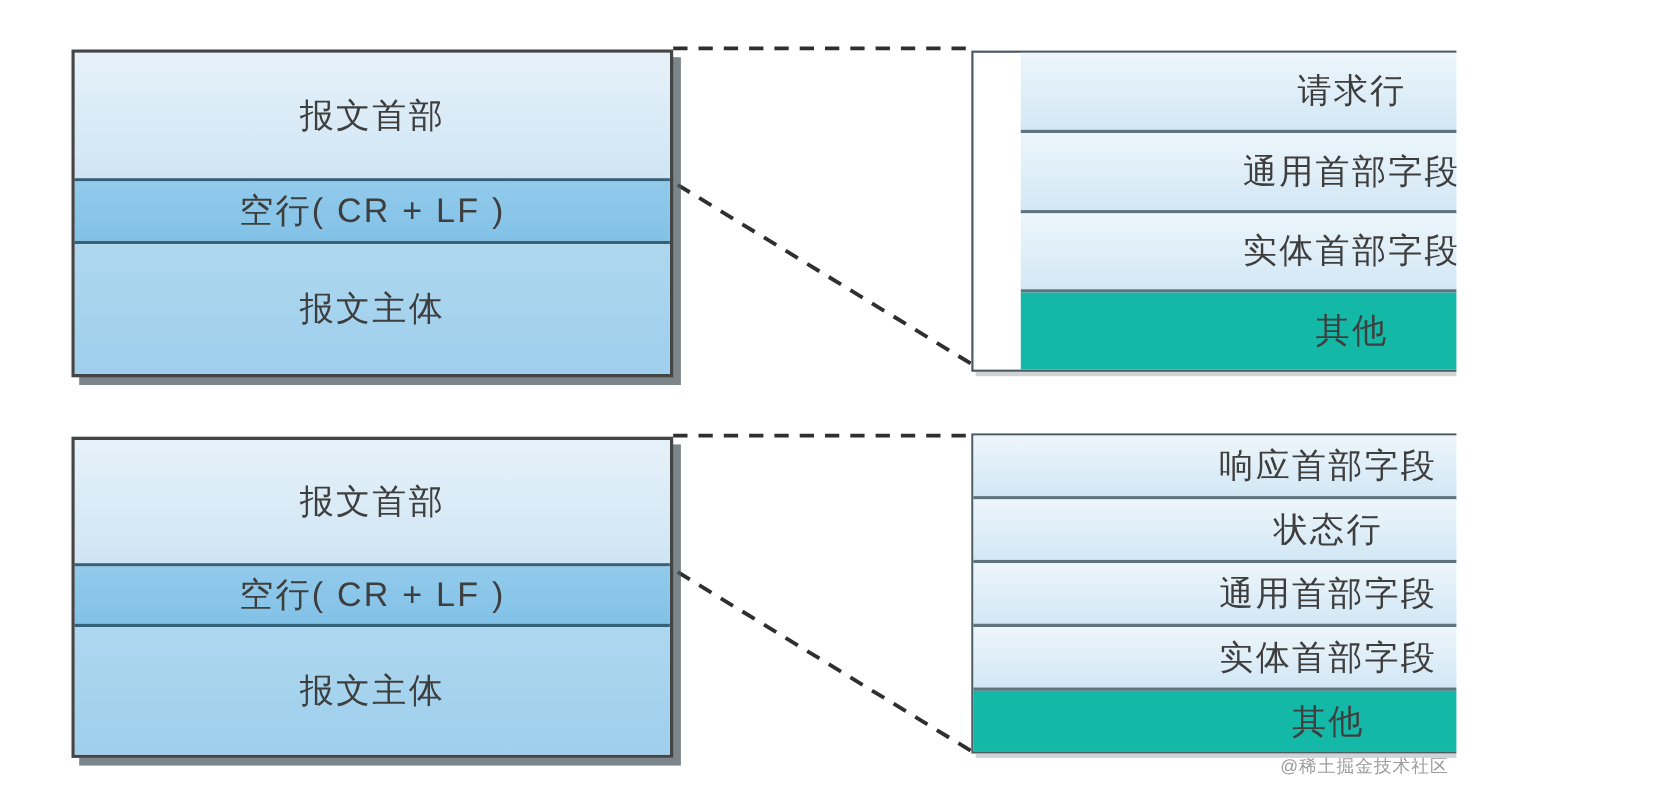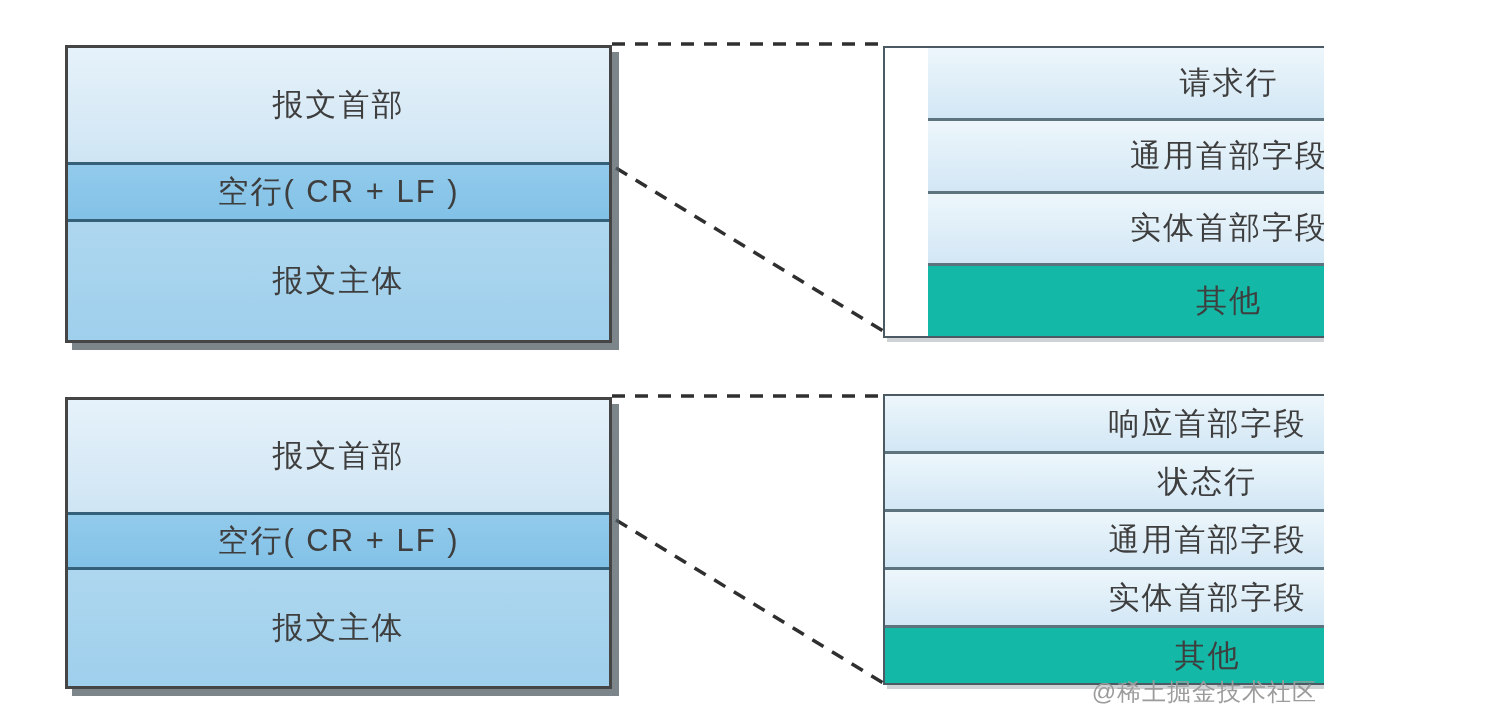--- a/index.html
+++ b/index.html
@@ -84,21 +84,21 @@
   }
   .pos-req-msg  { top: 45px; }
   .pos-req-str  { top: 46px; padding-left: 43px; }
   .pos-res-msg  { top: 397px; height: 292px; }
   .pos-res-str  { top: 394px; height: 291px; }
 
   .watermark {
     position: absolute;
     right: 7px;
     bottom: 6px;
-    font-size: 24px;
+    font-size: 16px;
     letter-spacing: 1px;
     color: #9c9c9c;
   }
 </style>
 </head>
 <body>
 
 <div class="canvas">
 
   <svg class="connectors" viewBox="0 0 1512 714" xmlns="http://www.w3.org/2000/svg">

